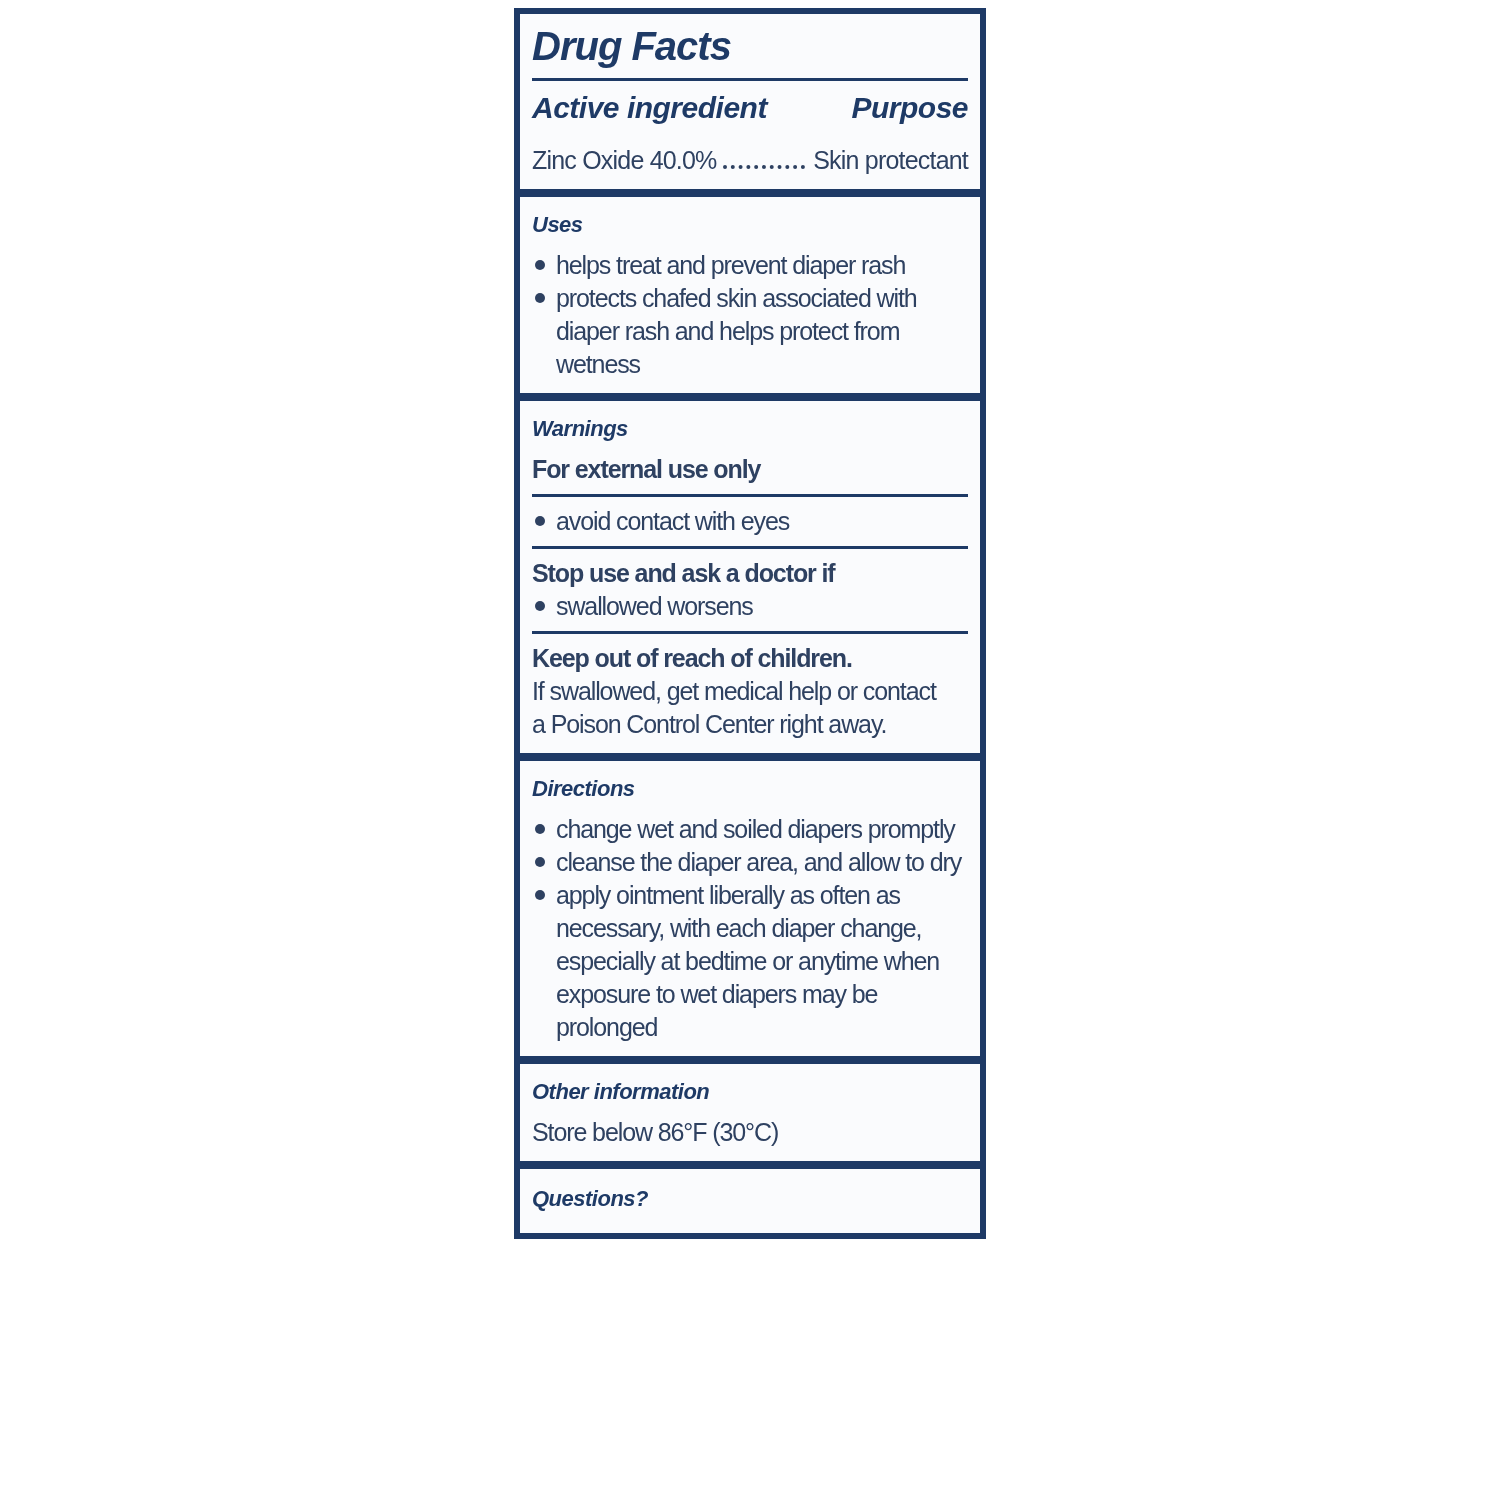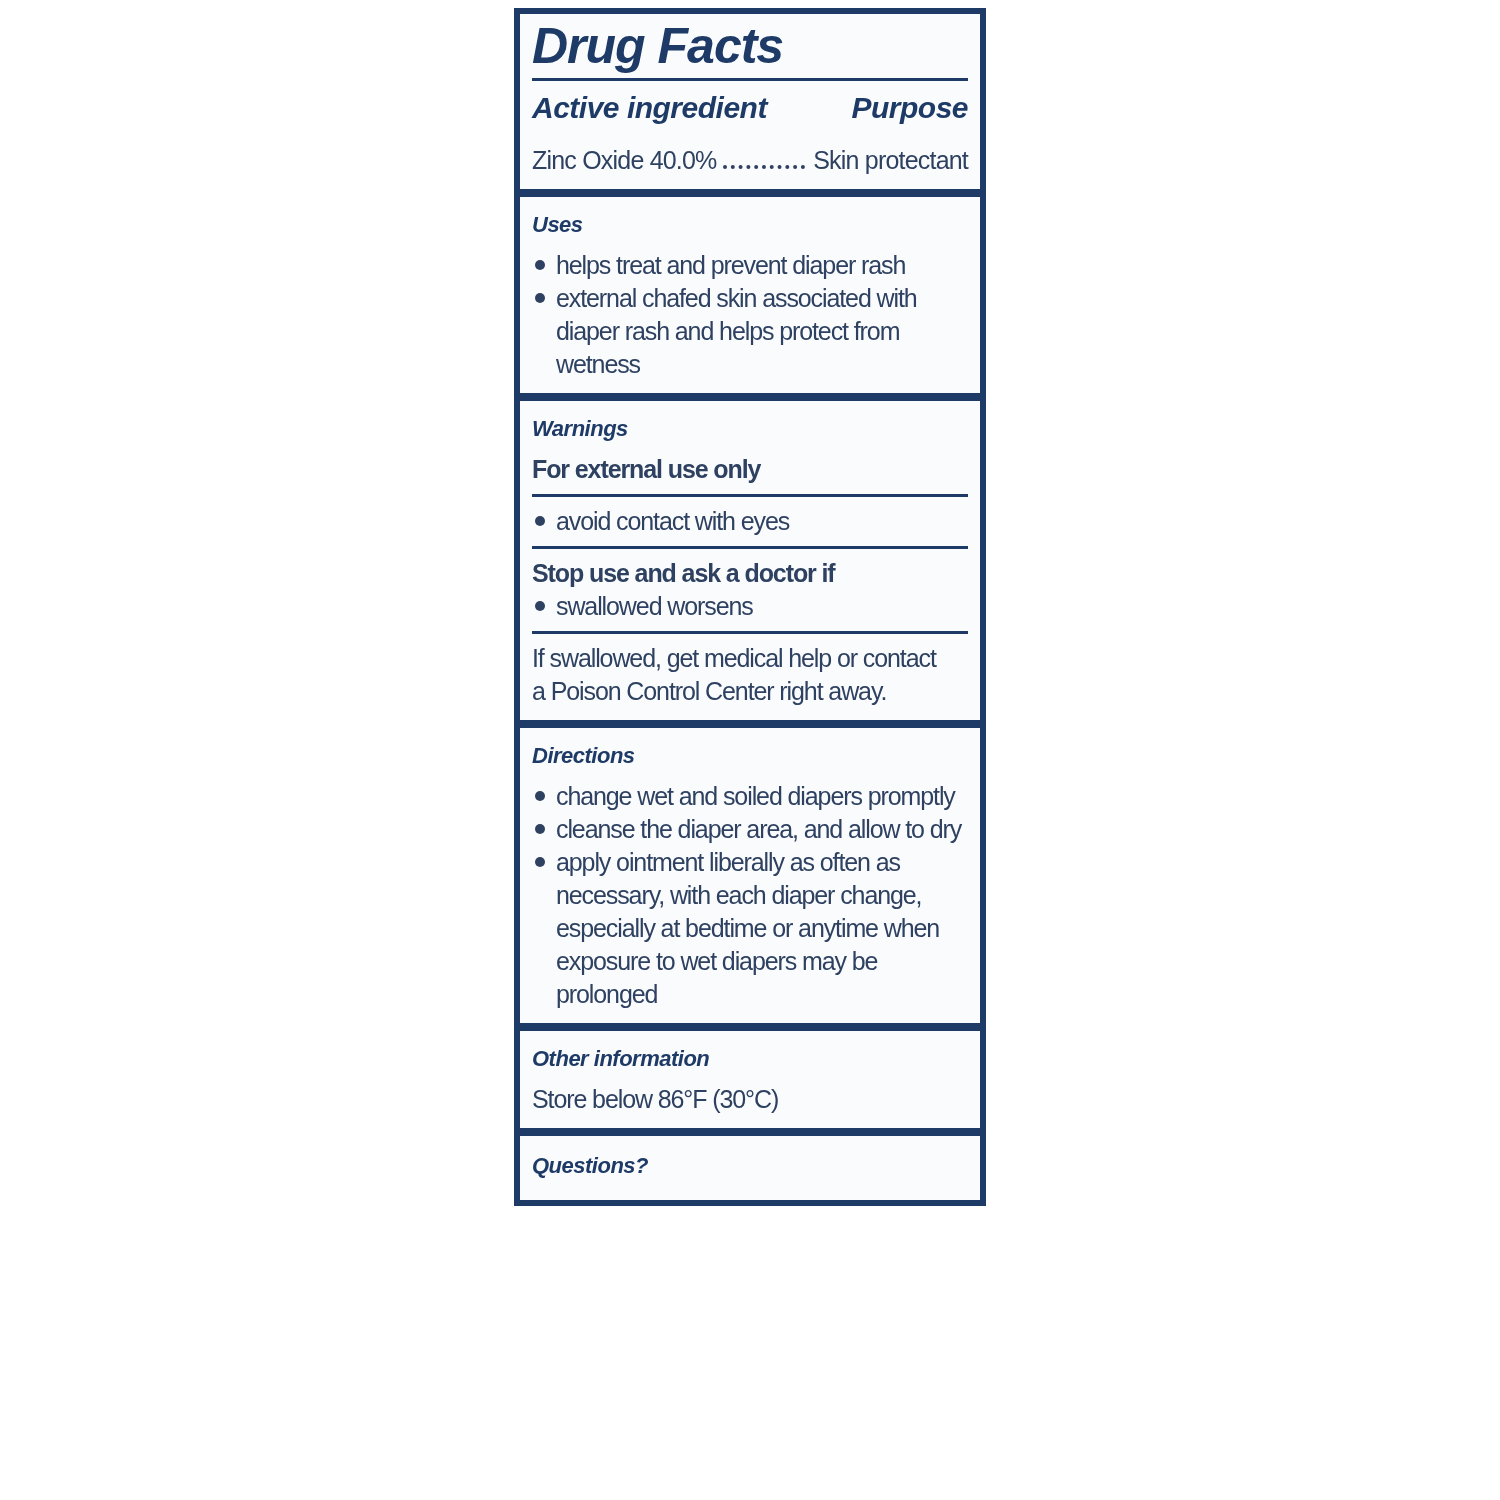--- a/index.html
+++ b/index.html
@@ -22,21 +22,21 @@
     border:6px solid var(--navy);
     background:var(--panel);
   }
   .sec{
     padding:6px 12px 12px 12px;
     border-top:8px solid var(--navy);
   }
   .sec:first-child{border-top:none;padding-top:8px;}
   h1{
     margin:0;
-    font-size:50px;line-height:48px;
+    font-size:40px;line-height:48px;
     font-style:italic;font-weight:bold;
     color:var(--navy);
     letter-spacing:-1px;
   }
   h2{
     margin:0 0 2px 0;
     font-size:22px;line-height:44px;
     font-style:italic;font-weight:bold;
     color:var(--navy);
     letter-spacing:-0.5px;
@@ -114,39 +114,40 @@
   </div>
 
   <div class="sec">
     <h2>Uses</h2>
     <div class="bullet">
       <span class="dot"></span>
       <span class="bullet-text">helps treat and prevent diaper rash</span>
     </div>
     <div class="bullet">
       <span class="dot"></span>
-      <span class="bullet-text">external chafed skin associated with diaper rash and helps protect from wetness</span>
+      <span class="bullet-text">protects chafed skin associated with diaper rash and helps protect from wetness</span>
     </div>
   </div>
 
   <div class="sec">
     <h2>Warnings</h2>
     <div class="subhead">For external use only</div>
     <div class="hairline"></div>
     <div class="bullet">
       <span class="dot"></span>
       <span class="bullet-text">avoid contact with eyes</span>
     </div>
     <div class="hairline"></div>
     <div class="subhead">Stop use and ask a doctor if</div>
     <div class="bullet">
       <span class="dot"></span>
       <span class="bullet-text">swallowed worsens</span>
     </div>
     <div class="hairline"></div>
+    <div class="subhead">Keep out of reach of children.</div>
     <div class="body-text narrow">If swallowed, get medical help or contact a Poison Control Center right away.</div>
   </div>
 
   <div class="sec">
     <h2>Directions</h2>
     <div class="bullet">
       <span class="dot"></span>
       <span class="bullet-text">change wet and soiled diapers promptly</span>
     </div>
     <div class="bullet">

